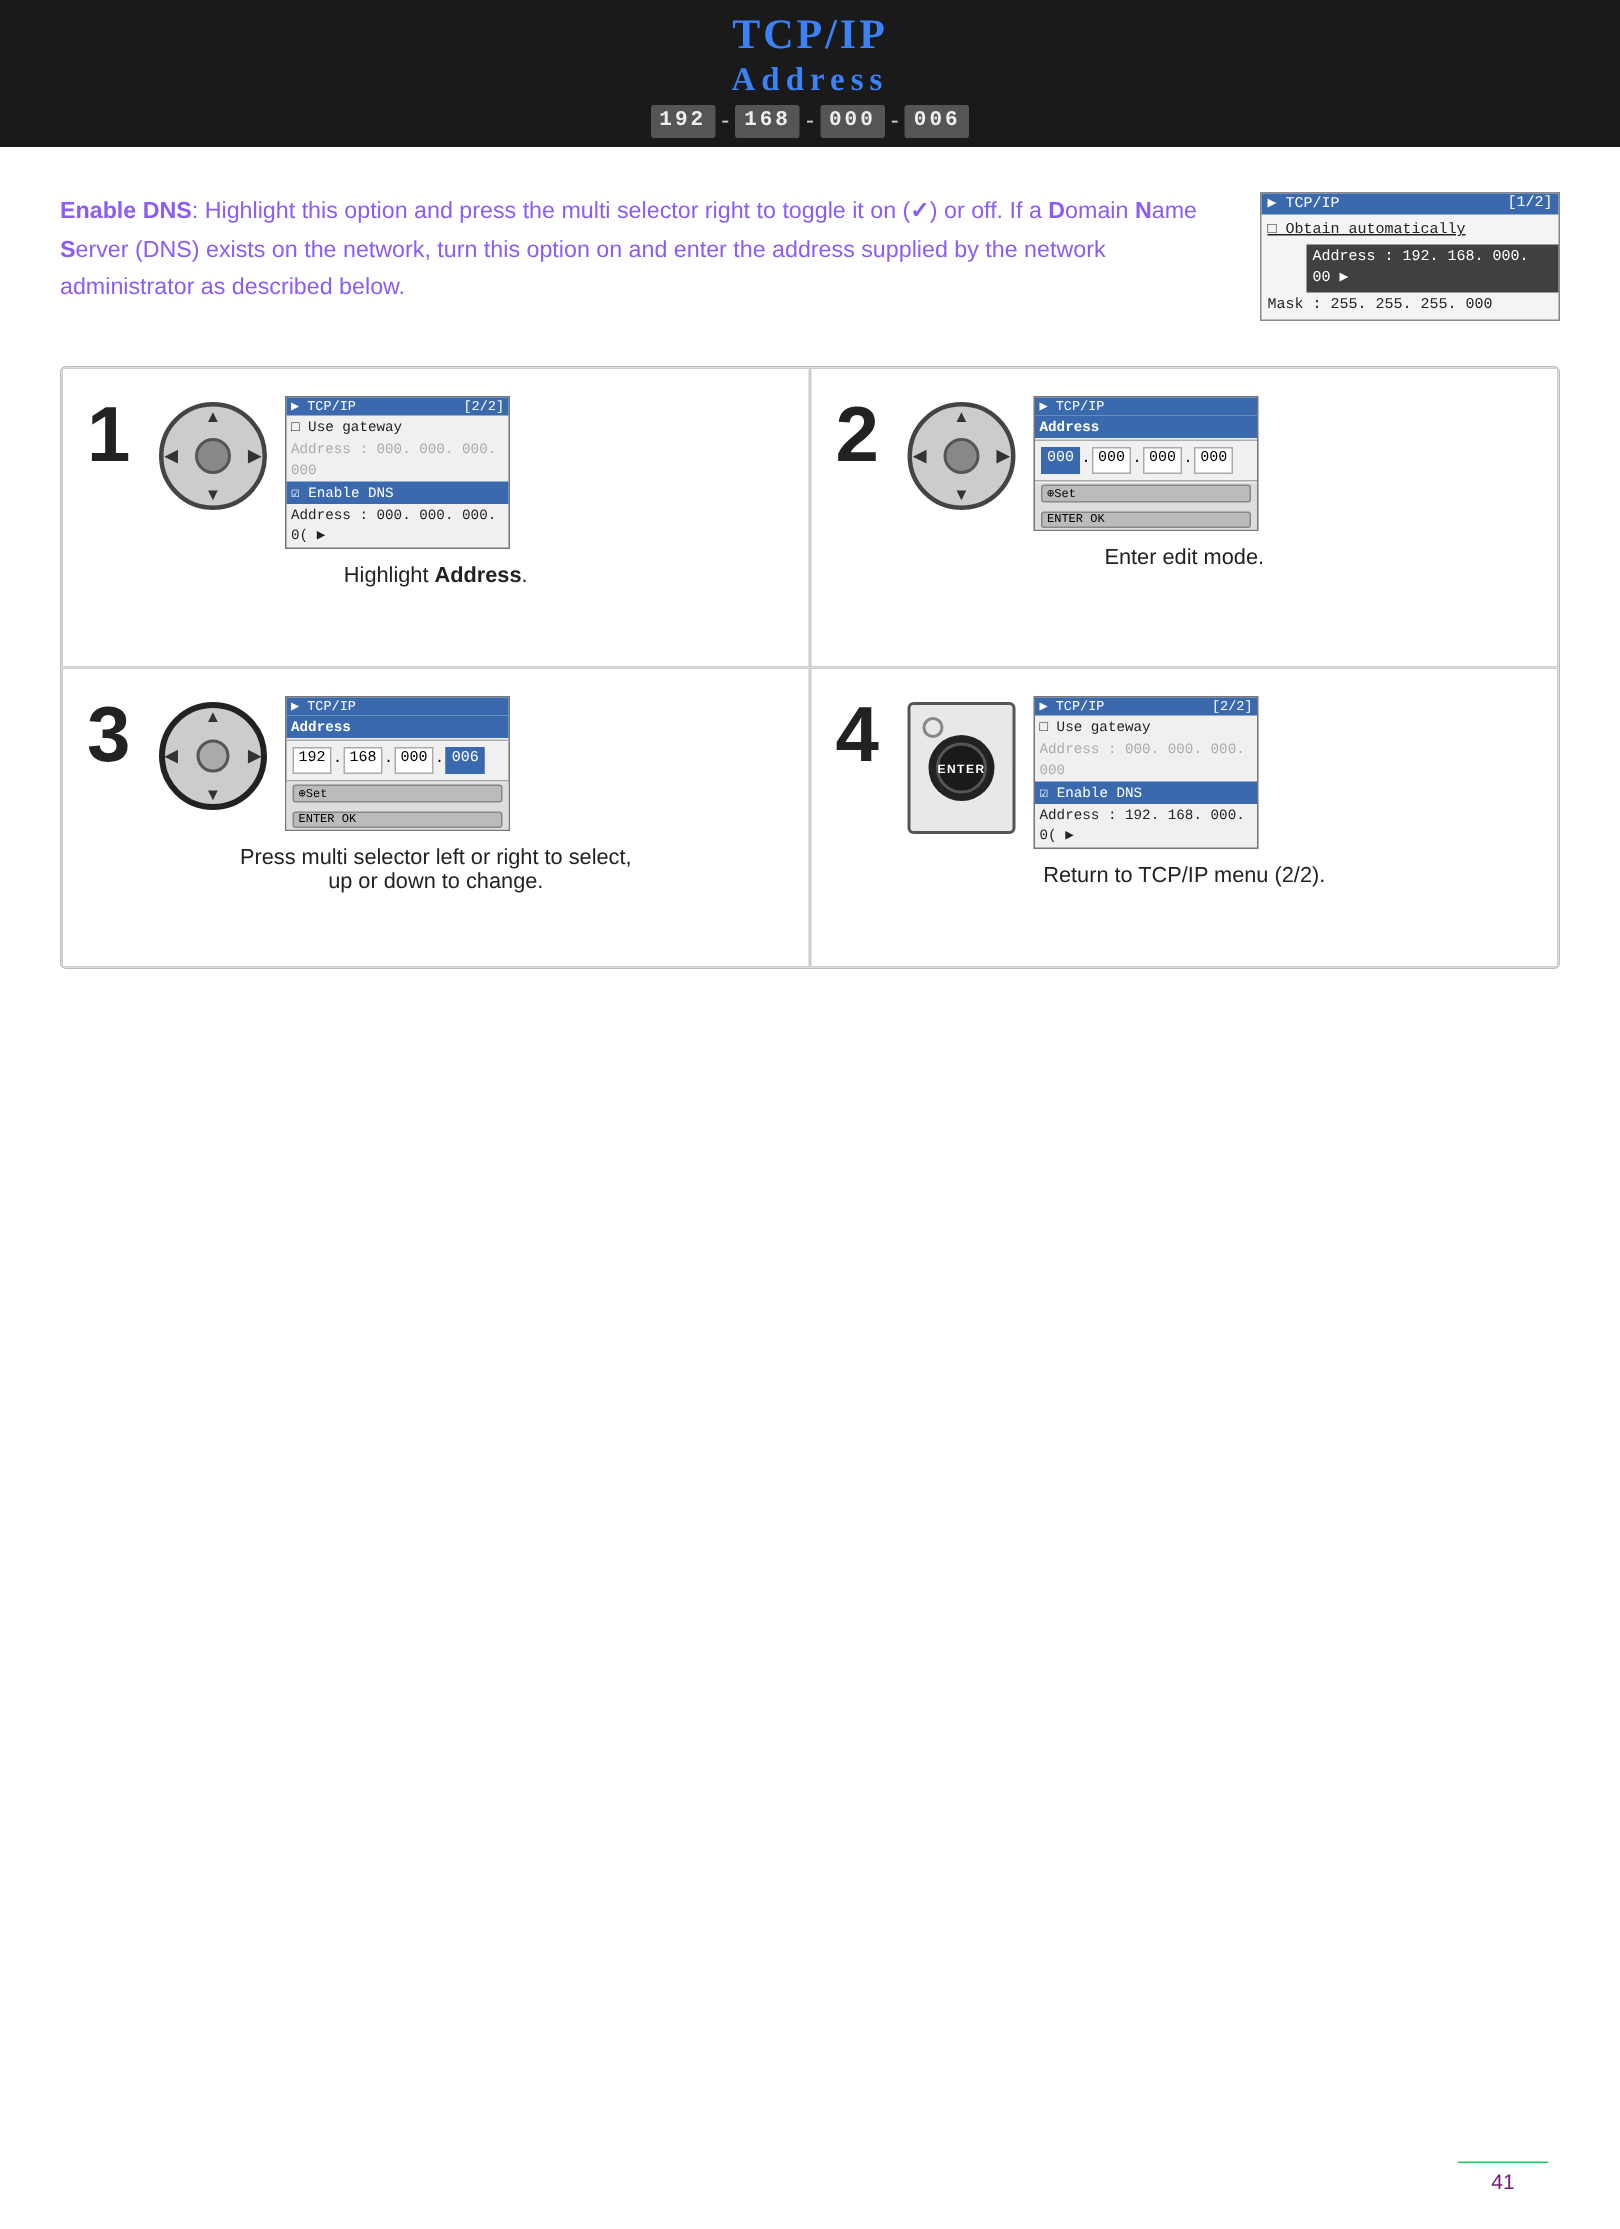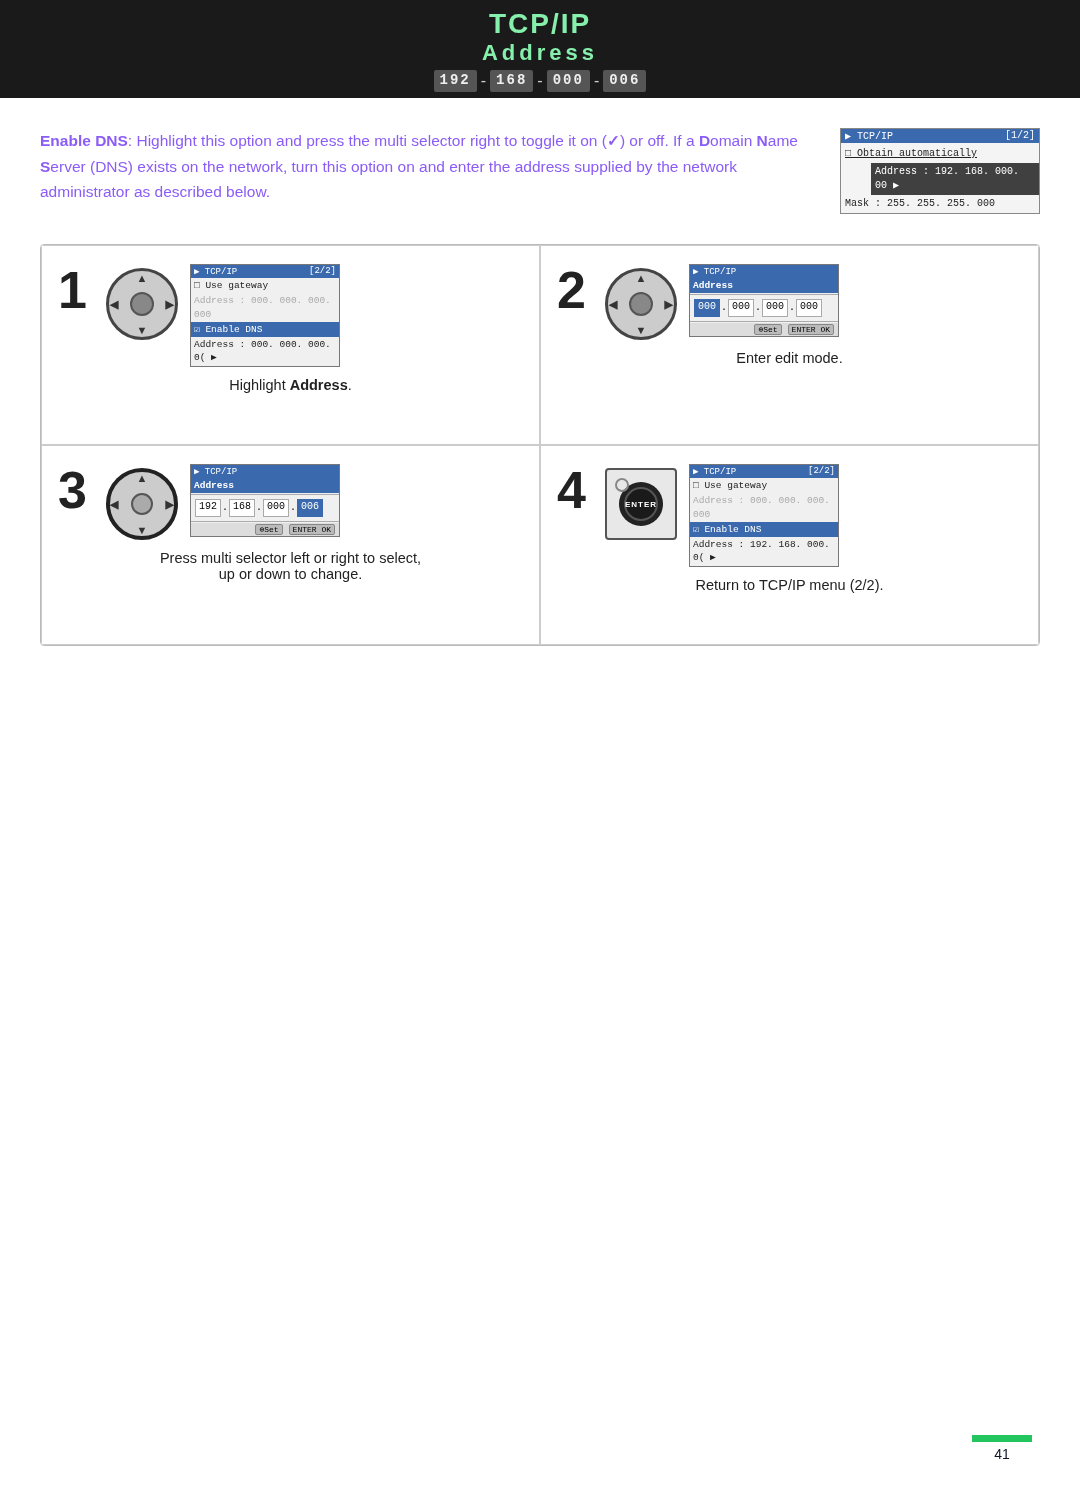--- a/index.html
+++ b/index.html
@@ -13,25 +13,25 @@
     }
 
     
     .top-banner {
       background: #1a1a1a;
       width: 100%;
       padding: 8px 0 6px 0;
       text-align: center;
     }
     .banner-title {
-      color: #86efac;
+      color: #3b82f6;
       font-size: 28px;
       font-weight: bold;
       letter-spacing: 2px;
-      font-family: Liberation Sans, sans-serif;
+      font-family: Liberation Serif, serif;
     }
     .banner-ip {
       display: flex;
       justify-content: center;
       gap: 4px;
       margin-top: 4px;
     }
     .ip-seg {
       background: #555;
       color: #eee;
@@ -190,20 +190,21 @@
       border-bottom: 1px solid #aaa;
       margin: 1px 0;
     }
     .ms-bottom-bar {
       background: #ddd;
       display: flex;
       justify-content: flex-end;
       gap: 6px;
       padding: 1px 4px;
       font-size: 8px;
+      flex-direction: column;
     }
     .ms-set-btn {
       background: #bbb;
       border: 1px solid #888;
       border-radius: 2px;
       padding: 0 3px;
       font-size: 8px;
     }
     .ms-ok-btn {
       background: #bbb;
@@ -253,22 +254,22 @@
       letter-spacing: 1px;
       border: 2px solid #555;
     }
 
     
     .page-footer {
       position: absolute;
       bottom: 24px;
       right: 48px;
       font-size: 14px;
-      color: #0f172a;
-      border-top: 7px solid #22c55e;
+      color: #701a75;
+      border-top: 1px solid #22c55e;
       padding-top: 4px;
       width: 60px;
       text-align: center;
     }
 
     
     .octet-row {
       display: flex;
       gap: 1px;
       padding: 3px 4px;
@@ -422,21 +423,21 @@
       </div>
     </div>
     <div class="step-caption" style="text-align:center;">Press multi selector left or right to select,<br>up or down to change.</div>
   </div>
 
   <div class="step-cell">
     <div class="step-content">
       <div class="step-number">4</div>
 
       <div class="enter-btn-container">
-        <div style="width:72px; height:72px; border:2px solid #555; background:#e8e8e8; border-radius:4px; display:flex; align-items:center; justify-content:center; position:relative;">
+        <div style="width:72px; height:88px; border:2px solid #555; background:#e8e8e8; border-radius:4px; display:flex; align-items:center; justify-content:center; position:relative;">
           <div style="position:absolute; top:8px; left:8px; width:14px; height:14px; border:2px solid #888; border-radius:50%;"></div>
           <div class="enter-btn-outer" style="width:44px; height:44px;">
             <div class="enter-btn-inner" style="width:34px; height:34px; font-size:8px;">ENTER</div>
           </div>
         </div>
       </div>
 
       <div class="mini-screen">
         <div class="ms-titlebar">
           <span>▶ TCP/IP</span>

